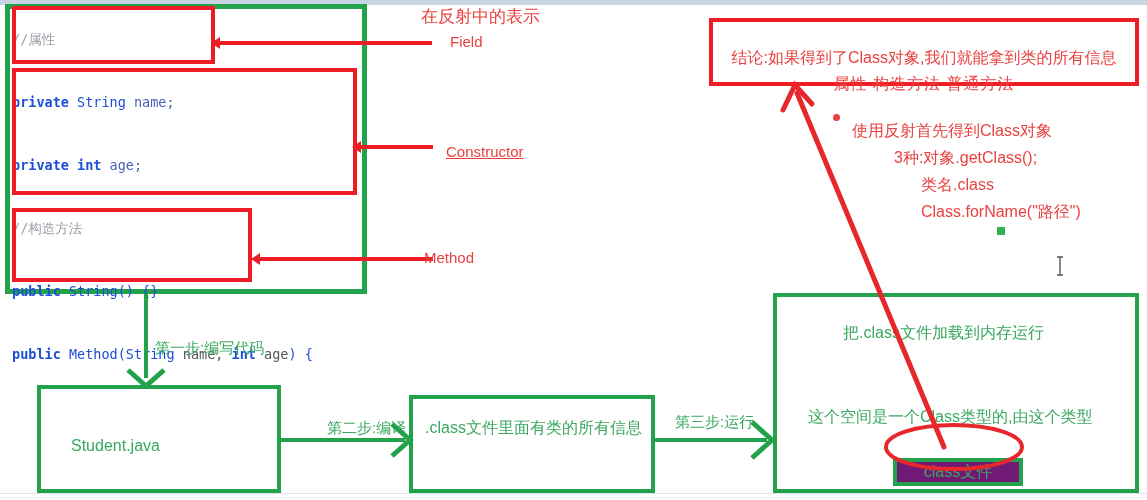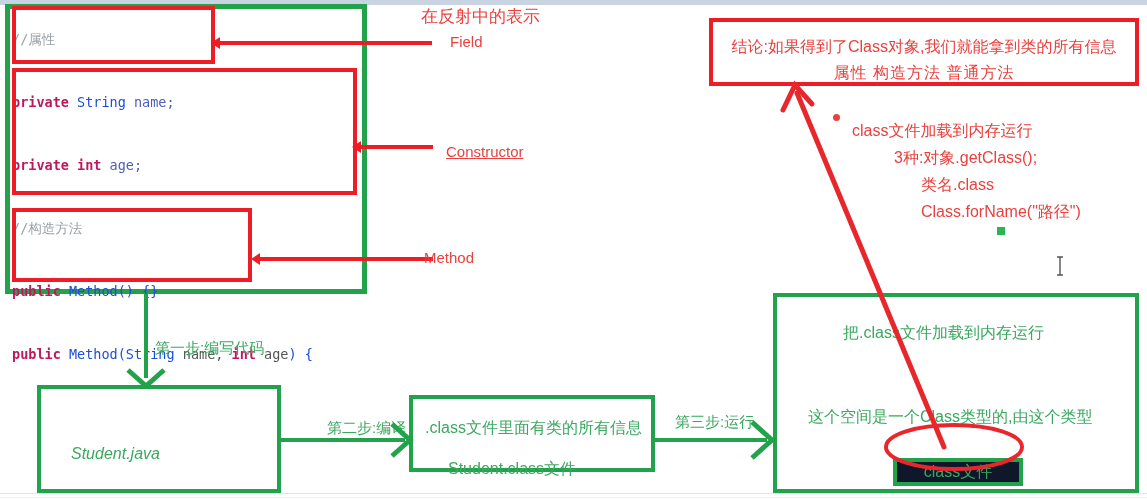--- a/index.html
+++ b/index.html
@@ -21,21 +21,21 @@
   
   .green-outer{
     position:absolute;left:5px;top:4px;width:362px;height:290px;
     border:5px solid #22a24a;box-sizing:border-box;background:#fff;
   }
   .code-area{
     position:absolute;left:12px;top:8px;width:352px;height:284px;
     font-family:"DejaVu Sans Mono","Liberation Mono",monospace;
     font-size:13.5px;line-height:21px;white-space:pre;
   }
-  .kw{color:#be185d;font-weight:bold;}
+  .kw{color:#1d4ed8;font-weight:bold;}
   .typ{color:#1d4ed8;}
   .fld{color:#4a5fb8;}
   .plain{color:#555555;}
   .cmt{color:#9aa0a6;}
   .punc{color:#333333;}
 
   .red-box{position:absolute;border:4px solid #ee1c25;box-sizing:border-box;}
   .rb-field{left:12px;top:6px;width:203px;height:58px;}
   .rb-ctor{left:12px;top:68px;width:345px;height:127px;}
   .rb-method{left:12px;top:208px;width:240px;height:74px;}
@@ -51,21 +51,21 @@
   .red-label{
     position:absolute;color:#e8413f;font-size:15px;
     font-family:"Liberation Sans","DejaVu Sans",sans-serif;
     white-space:nowrap;
   }
 
   
   .concl-box{
     position:absolute;left:709px;top:18px;width:430px;height:68px;
     border:4px solid #ee1c25;box-sizing:border-box;background:#fff;
-    text-align:center;padding-top:12px;
+    text-align:center;padding-top:23px;
   }
   .concl-line{color:#e8413f;font-size:16px;line-height:26px;white-space:nowrap;}
   .concl-line.second{letter-spacing:1px;}
 
   
   .note{
     position:absolute;color:#e8413f;font-size:16px;line-height:27px;
     white-space:nowrap;
   }
 
@@ -75,21 +75,21 @@
   }
   .gtext{
     color:#3aa860;font-size:16px;white-space:nowrap;
     font-family:"Liberation Sans","DejaVu Sans",sans-serif;
   }
   .glabel{position:absolute;color:#3aa860;font-size:15px;white-space:nowrap;}
   .gline-h{position:absolute;background:#22a24a;height:4px;}
   .gline-v{position:absolute;background:#22a24a;width:4px;}
   .gbox-class{
     position:absolute;left:893px;top:458px;width:130px;height:28px;
-    border:4px solid #22a24a;box-sizing:border-box;background:#0f172a;
+    border:4px solid #22a24a;box-sizing:border-box;background:#701a75;
     display:flex;align-items:center;justify-content:center;
   }
   .green-dot{position:absolute;width:8px;height:8px;background:#2eb256;}
   .red-dot{position:absolute;width:7px;height:7px;background:#e8413f;border-radius:50%;}
 
   .ibeam{
     position:absolute;left:1054px;top:256px;width:12px;height:20px;
   }
   svg.overlay{position:absolute;left:0;top:0;width:1147px;height:500px;pointer-events:none;}
 </style>
@@ -104,21 +104,21 @@
 
   <div class="code-area">
 <span class="cmt">//属性</span>
 <br>
 <span class="kw">private</span><span class="plain"> </span><span class="typ">String</span><span class="plain"> </span><span class="fld">name;</span>
 <br>
 <span class="kw">private</span><span class="plain"> </span><span class="kw">int</span><span class="plain"> </span><span class="fld">age;</span>
 <br>
 <span class="cmt">//构造方法</span>
 <br>
-<span class="kw">public</span><span class="plain"> </span><span class="typ">Method() {}</span>
+<span class="kw">public</span><span class="plain"> </span><span class="typ">String() {}</span>
 <br>
 <span class="kw">public</span><span class="plain"> </span><span class="typ">Method(</span><span class="typ">String</span><span class="plain"> </span><span class="plain">name,</span><span class="plain"> </span><span class="kw">int</span><span class="plain"> </span><span class="plain">age</span><span class="typ">) {</span>
 <br>
 <span class="plain">    </span><span class="kw">super</span><span class="typ">();</span>
 <br>
 <span class="plain">    </span><span class="kw">this</span><span class="punc">.</span><span class="fld">name</span><span class="plain"> = name;</span>
 <br>
 
 <br>
 
@@ -148,41 +148,40 @@
   <div class="red-arrow-left" style="left:251px;top:253px;"></div>
   <div class="red-label" style="left:424px;top:249px;">Method</div>
 
   <div class="red-label" style="left:421px;top:5px;font-size:17px;">在反射中的表示</div>
 
   <div class="concl-box">
     <div class="concl-line">结论:如果得到了Class对象,我们就能拿到类的所有信息</div>
     <div class="concl-line second">属性  构造方法 普通方法</div>
   </div>
 
-  <div class="note" style="left:852px;top:117px;">class文件加载到内存运行</div>
+  <div class="note" style="left:852px;top:117px;">使用反射首先得到Class对象</div>
   <div class="note" style="left:894px;top:144px;">3种:对象.getClass();</div>
   <div class="note" style="left:921px;top:171px;">类名.class</div>
   <div class="note" style="left:921px;top:198px;">Class.forName("路径")</div>
 
   <div class="red-dot" style="left:833px;top:114px;"></div>
   <div class="green-dot" style="left:997px;top:227px;"></div>
 
   <div class="gline-v" style="left:144px;top:294px;height:84px;"></div>
   <div class="glabel" style="left:155px;top:339px;">第一步:编写代码</div>
 
   <div class="gbox" style="left:37px;top:385px;width:244px;height:108px;">
-    <div class="gtext" style="position:absolute;left:30px;top:56px;font-style:italic;">Student.java</div>
+    <div class="gtext" style="position:absolute;left:30px;top:48px;">Student.java</div>
   </div>
 
   <div class="gline-h" style="left:281px;top:438px;width:124px;"></div>
   <div class="glabel" style="left:289px;top:419px;margin-left:38px;">第二步:编译</div>
 
-  <div class="gbox" style="left:409px;top:395px;width:246px;height:77px;">
+  <div class="gbox" style="left:409px;top:395px;width:246px;height:98px;">
     <div class="gtext" style="position:absolute;left:12px;top:19px;">.class文件里面有类的所有信息</div>
-    <div class="gtext" style="position:absolute;left:35px;top:60px;">Student.class文件</div>
   </div>
 
   <div class="gline-h" style="left:655px;top:438px;width:112px;"></div>
   <div class="glabel" style="left:675px;top:413px;">第三步:运行</div>
 
   <div class="gbox" style="left:773px;top:293px;width:366px;height:200px;">
     <div class="gtext" style="position:absolute;left:66px;top:26px;">把.class文件加载到内存运行</div>
     <div class="gtext" style="position:absolute;left:31px;top:110px;">这个空间是一个Class类型的,由这个类型</div>
   </div>
 

